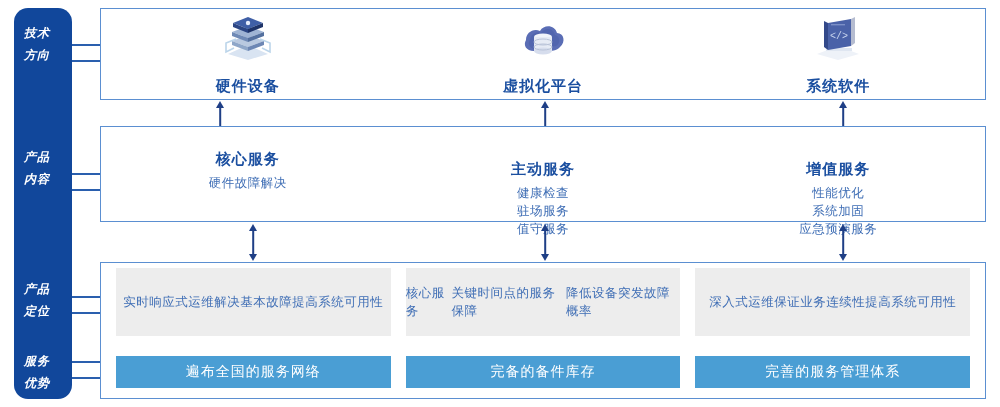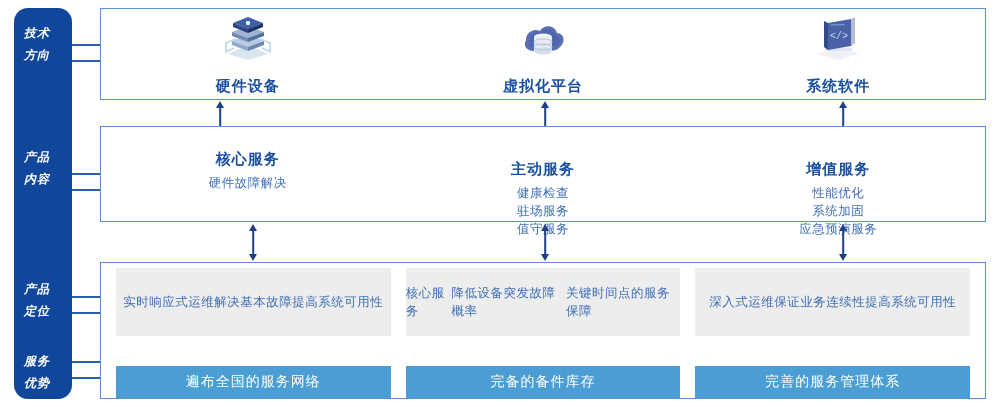--- a/index.html
+++ b/index.html
@@ -100,21 +100,21 @@
     display:flex;flex-direction:row;
     align-items:center;justify-content:center;
     box-sizing:border-box;
   }
   .pos-line{
     font-size:12.5px;color:#3f6eb5;line-height:18px;letter-spacing:.5px;
   }
 
   
   .adv-cols{
-    position:absolute;left:116px;top:366px;width:854px;height:32px;
+    position:absolute;left:116px;top:356px;width:854px;height:32px;
     display:flex;gap:15px;
   }
   .adv-bar{
     flex:1;
     background:#4a9ed4;
     display:flex;align-items:center;justify-content:center;
     color:#ffffff;font-size:14px;letter-spacing:1px;
     box-sizing:border-box;
   }
 
@@ -279,22 +279,22 @@
   <div class="section-box" id="box-bottom"></div>
 
   <div class="pos-cols">
     <div class="pos-card">
       <div class="pos-line">实时响应式运维</div>
       <div class="pos-line">解决基本故障</div>
       <div class="pos-line">提高系统可用性</div>
     </div>
     <div class="pos-card">
       <div class="pos-line">核心服务</div>
+      <div class="pos-line">关键时间点的服务保障</div>
       <div class="pos-line">降低设备突发故障概率</div>
-      <div class="pos-line">关键时间点的服务保障</div>
     </div>
     <div class="pos-card">
       <div class="pos-line">深入式运维</div>
       <div class="pos-line">保证业务连续性</div>
       <div class="pos-line">提高系统可用性</div>
     </div>
   </div>
 
   <div class="adv-cols">
     <div class="adv-bar">遍布全国的服务网络</div>

